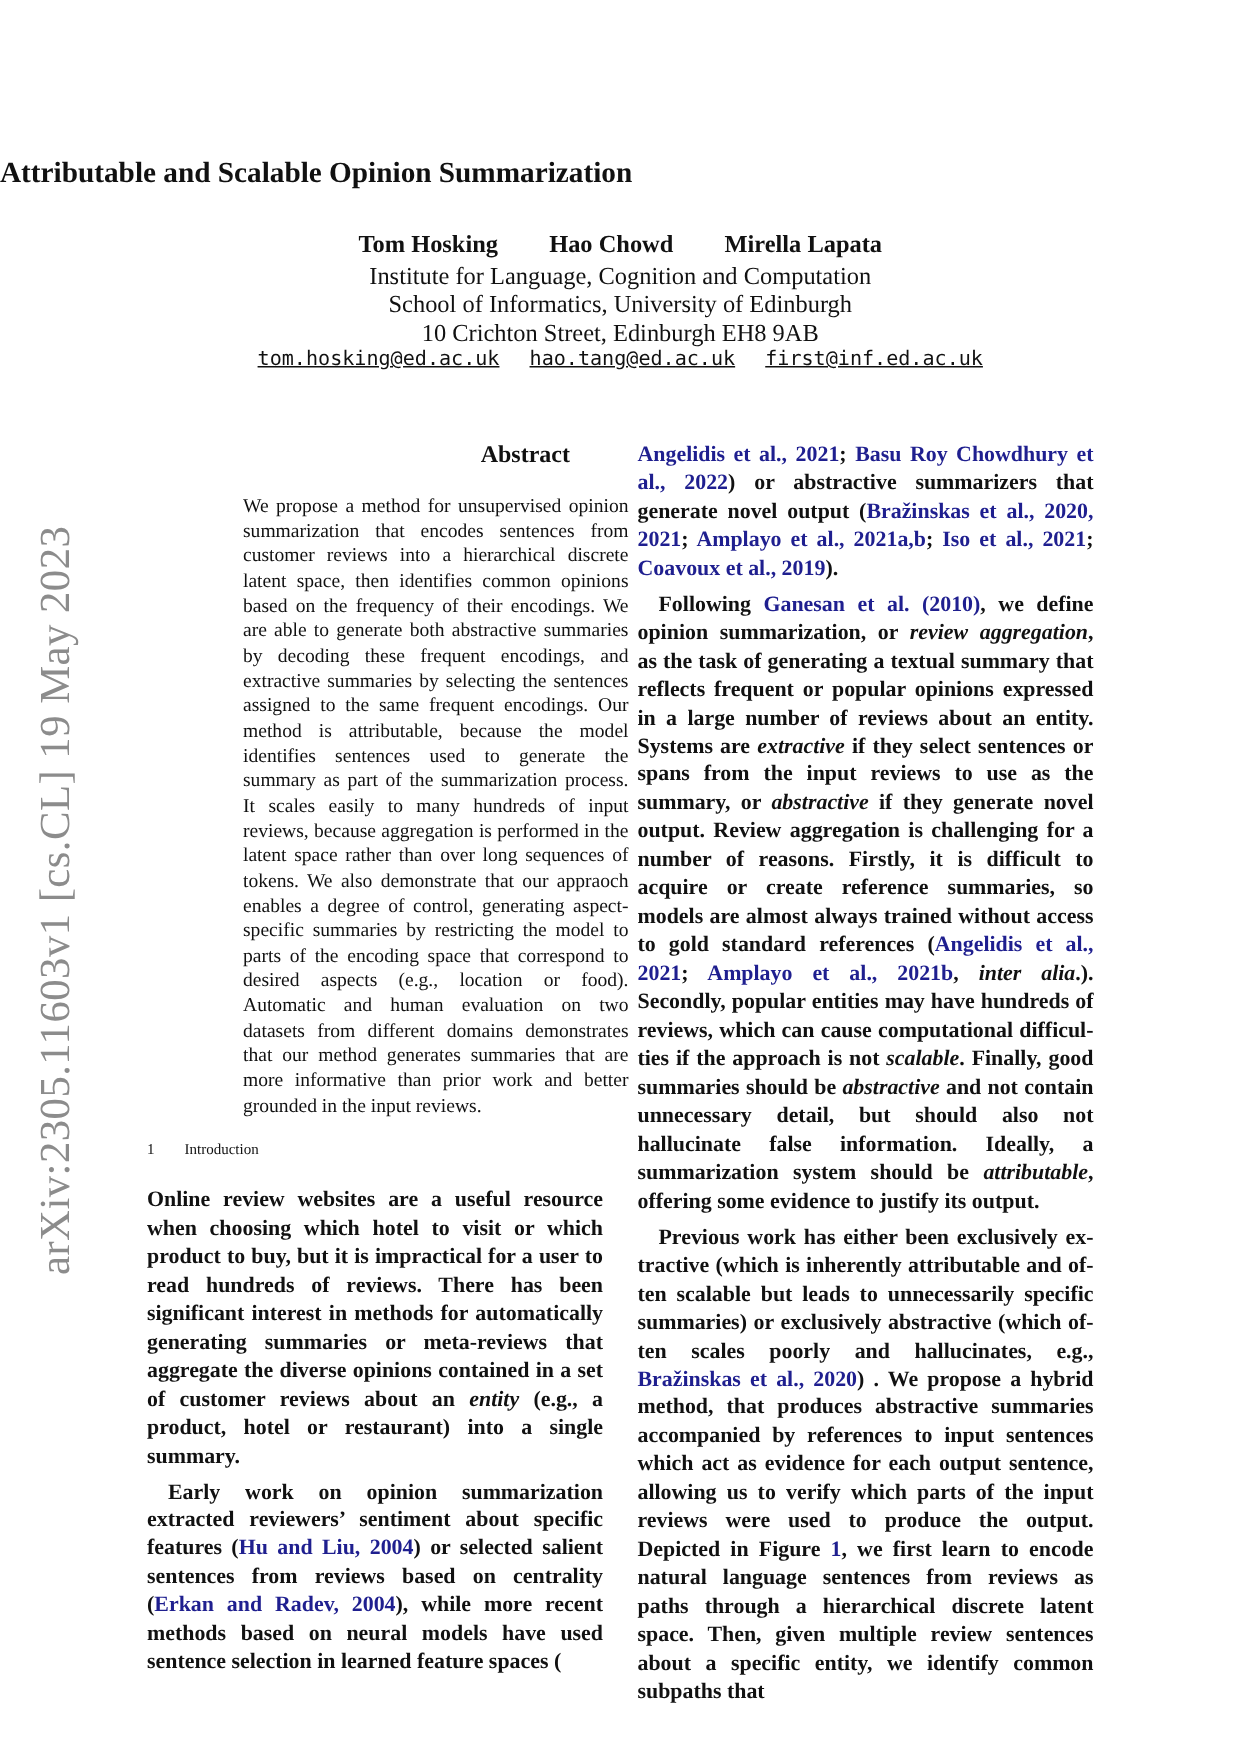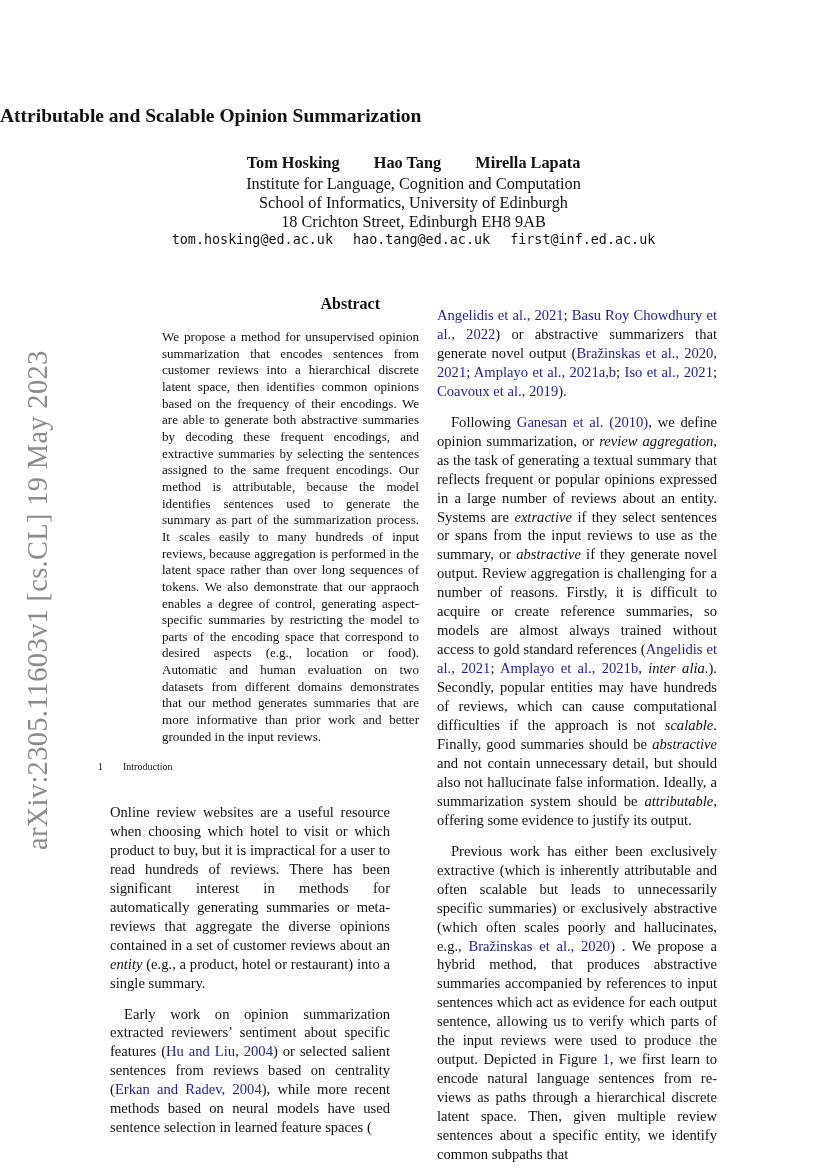--- a/index.html
+++ b/index.html
@@ -22,61 +22,61 @@
     font-size: 16.3px; font-weight: bold;
   }
   .authors span { display: inline-block; margin: 0 15px; }
   .affil {
     position: absolute; left: 0; width: 827px; text-align: center; font-size: 16.3px;
   }
   .emails {
     position: absolute; top: 232px; left: 0; width: 827px; text-align: center;
     font-family: "DejaVu Sans Mono", monospace; font-size: 13.4px;
   }
-  .emails span { display: inline-block; margin: 0 6px; }
+  .emails span { display: inline-block; margin: 0 6px; text-decoration: underline; }
   .abs-heading {
     position: absolute; top: 295px; left: 120px; width: 260px; text-align: right;
     font-size: 16px; font-weight: bold;
   }
   .abs-body {
     position: absolute; top: 329px; left: 122px; width: 257px;
     font-size: 13.05px; line-height: 16.65px; text-align: justify; hyphens: manual; margin-left: 40px;
   }
   .section-heading {
     position: absolute; top: 761px; left: 98px; font-size: 10px; font-weight: normal;
   }
   .section-heading .num { display: inline-block; width: 25px; }
   .col {
     position: absolute; width: 304px; font-size: 14.6px; line-height: 18.95px;
     text-align: justify;
   }
-  .col p { margin: 12px; }
+  .col p { margin: 0; font-weight: bold; }
   .col p.indent { text-indent: 14px; }
   .col p + p { margin-top: 5px; }
   .left-col { top: 791px; left: 98px; }
   .right-col { top: 294px; left: 425px; }
   .cite { color: #1f1f8f; }
   em { font-style: italic; }
 </style>
 </head>
 <body>
 
 <div class="sidebar-stamp">arXiv:2305.11603v1  [cs.CL]  19 May 2023</div>
 
 <div class="title">Attributable and Scalable Opinion Summarization</div>
 
 <div class="authors">
   <span>Tom Hosking</span>
-  <span>Hao Tang</span>
+  <span>Hao Chowd</span>
   <span>Mirella Lapata</span>
 </div>
 
 <div class="affil" style="top:174px">Institute for Language, Cognition and Computation</div>
 <div class="affil" style="top:193px">School of Informatics, University of Edinburgh</div>
-<div class="affil" style="top:212px">18 Crichton Street, Edinburgh EH8 9AB</div>
+<div class="affil" style="top:212px">10 Crichton Street, Edinburgh EH8 9AB</div>
 
 <div class="emails">
   <span>tom.hosking@ed.ac.uk</span>
   <span>hao.tang@ed.ac.uk</span>
   <span>first@inf.ed.ac.uk</span>
 </div>
 
 <div class="abs-heading">Abstract</div>
 <div class="abs-body">We propose a method for unsupervised opin­ion summarization that encodes sentences from customer reviews into a hierarchical dis­crete latent space, then identifies common opinions based on the frequency of their encod­ings. We are able to generate both abstractive summaries by decoding these frequent encod­ings, and extractive summaries by selecting the sentences assigned to the same frequent en­codings. Our method is attributable, because the model identifies sentences used to generate the summary as part of the summarization pro­cess. It scales easily to many hundreds of in­put reviews, because aggregation is performed in the latent space rather than over long se­quences of tokens. We also demonstrate that our appraoch enables a degree of control, gen­erating aspect-specific summaries by restrict­ing the model to parts of the encoding space that correspond to desired aspects (e.g., loca­tion or food). Automatic and human evalua­tion on two datasets from different domains demonstrates that our method generates sum­maries that are more informative than prior work and better grounded in the input reviews.</div>
 

